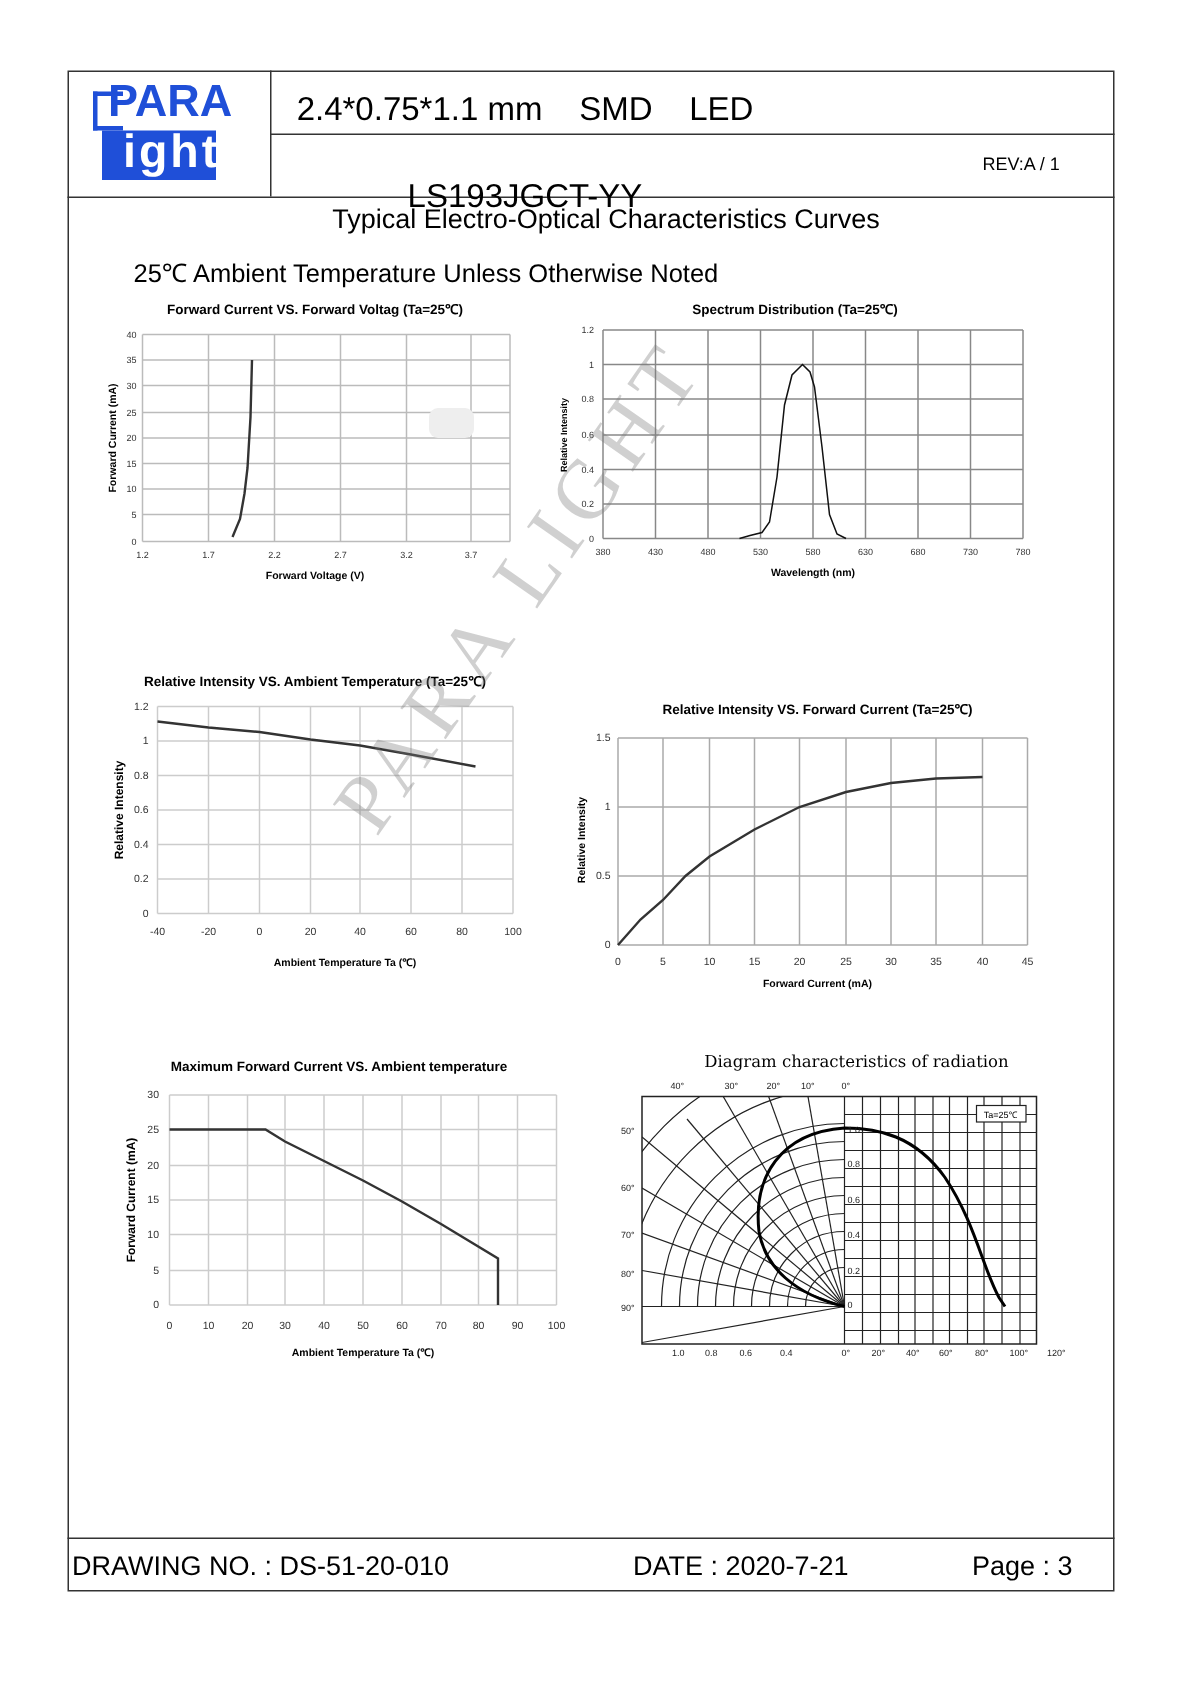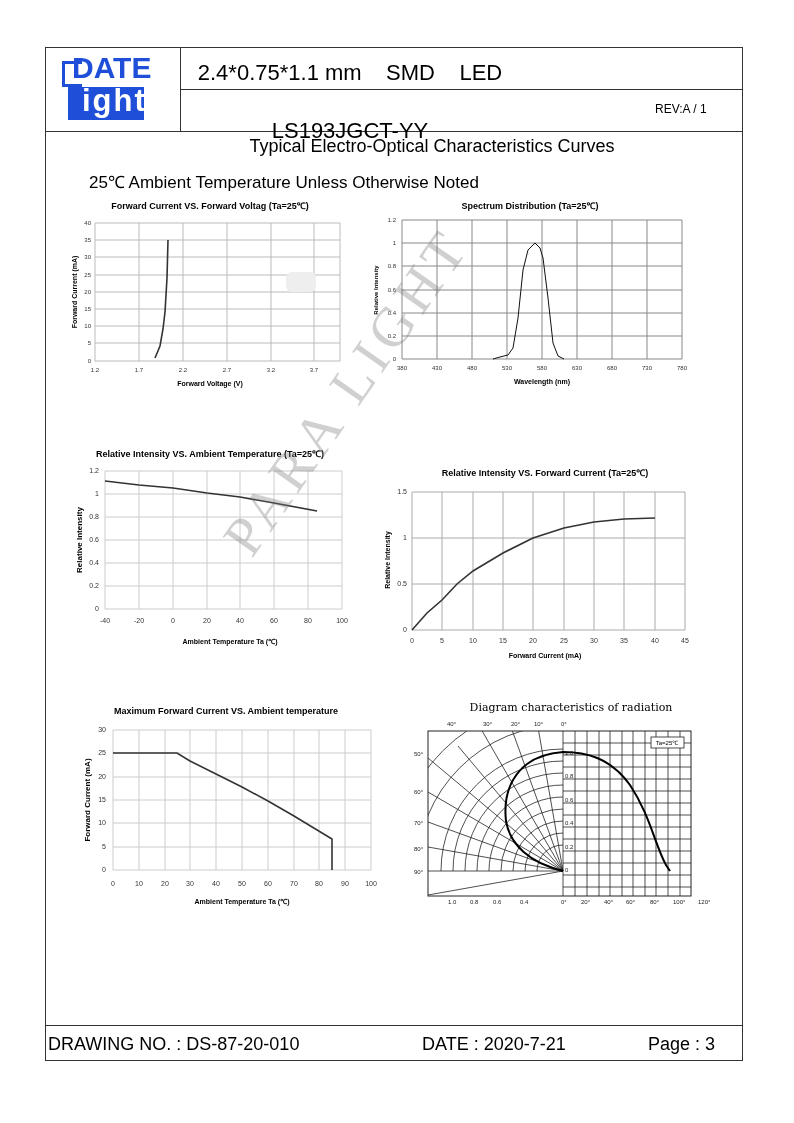--- a/index.html
+++ b/index.html
@@ -10,41 +10,41 @@
   .abs { position:absolute; white-space:nowrap; }
   .logo { position:absolute; left:62px; top:55px; width:106px; height:66px; }
   .logo .para { position:absolute; left:0; top:0; width:106px; height:32px; }
   .logo .para-box { position:absolute; left:0; top:6px; width:20px; height:26px; border:3px solid #1f4fd8; border-right:none; box-sizing:border-box; background:#fff; }
   .logo .para-text { position:absolute; left:10px; top:-4px; font:bold 30px "Liberation Sans", sans-serif; color:#1f4fd8; letter-spacing:0px; }
   .logo .ight { position:absolute; left:6px; top:32px; width:76px; height:33px; background:#1f4fd8; }
   .logo .ight-text { position:absolute; left:14px; top:-4px; font:bold 31px "Liberation Sans", sans-serif; color:#fff; letter-spacing:2px; }
   .title1 { left:180px; width:340px; top:60px; text-align:center; font-size:22px; }
   .title2 { left:180px; width:340px; top:98px; text-align:center; font-size:22px;margin-top:20px; }
   .rev { left:655px; top:102px; font-size:12px; }
-  .sub1 { left:45px; width:718px; top:136px; text-align:center; font-size:18px;margin-left:28px; }
+  .sub1 { left:45px; width:718px; top:136px; text-align:center; font-size:18px; }
   .sub2 { left:45px; width:718px; top:170px; text-align:left; font-size:17px;padding-left:44px; }
   .footer { top:1034px; font-size:18px; }
   .chart { position:absolute; }
   .chart svg { overflow:visible; }
   .ct { font-family:"Liberation Sans", sans-serif; }
   .watermark { position:absolute; left:210px; top:530px; font:56px "Liberation Serif", serif; color:rgba(120,120,120,0.35); transform:rotate(-55deg); transform-origin:left top; letter-spacing:6px; pointer-events:none; }
 </style>
 </head>
 <body>
 
 <div class="frame"></div>
 <div class="vline" style="left:180px; top:47px; height:84px;"></div>
 <div class="hline" style="left:180px; top:89px; width:563px;"></div>
 <div class="hline" style="left:45px; top:131px; width:698px;"></div>
 <div class="hline" style="left:45px; top:1025px; width:698px;"></div>
 
 <div class="logo">
   <div class="para">
       <div class="para-box"></div>
-      <span class="para-text">DATE</span>
+      <span class="para-text">PARA</span>
     </div>
   <div class="ight">
       <span class="ight-text">ight</span>
     </div>
 </div>
 
 <div class="abs title1" style="white-space:pre">2.4*0.75*1.1 mm    SMD    LED</div>
 <div class="abs title2">LS193JGCT-YY</div>
 <div class="abs rev">REV:A / 1</div>
 <div class="abs sub1">Typical Electro-Optical Characteristics Curves</div>
@@ -369,15 +369,15 @@
         <text x="273" y="209">100°</text>
         <text x="298" y="209">120°</text>
     </g>
     <rect x="251" y="42" width="33" height="11" fill="#fff" stroke="#222" stroke-width="0.8"></rect>
     <text x="267" y="50" text-anchor="middle" font-size="6">Ta=25℃</text>
   </svg>
 </div>
 
 <div class="watermark">PARA LIGHT</div>
 
-<div class="abs footer" style="left:48px;">DRAWING NO. : DS-87-20-010</div>
+<div class="abs footer" style="left:48px;">DRAWING NO. : DS-51-20-010</div>
 <div class="abs footer" style="left:422px;">DATE : 2020-7-21</div>
 <div class="abs footer" style="left:648px;">Page : 3</div>
 
 </body></html>

